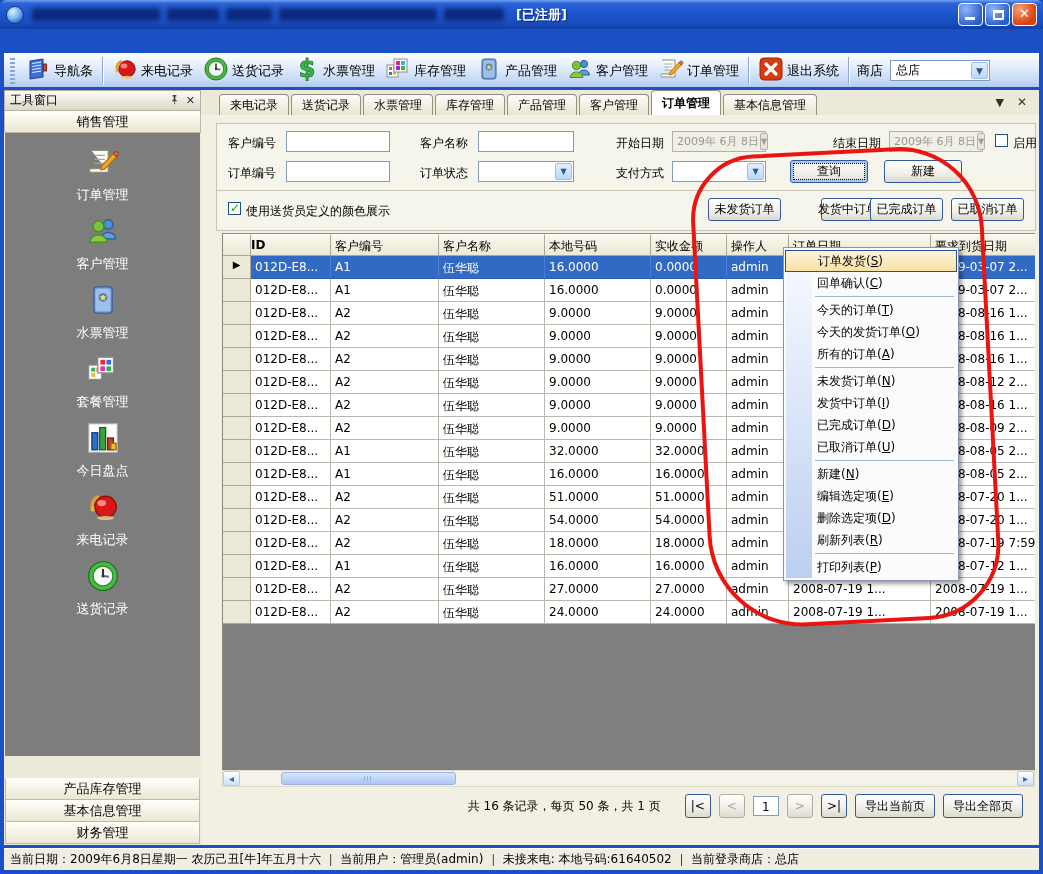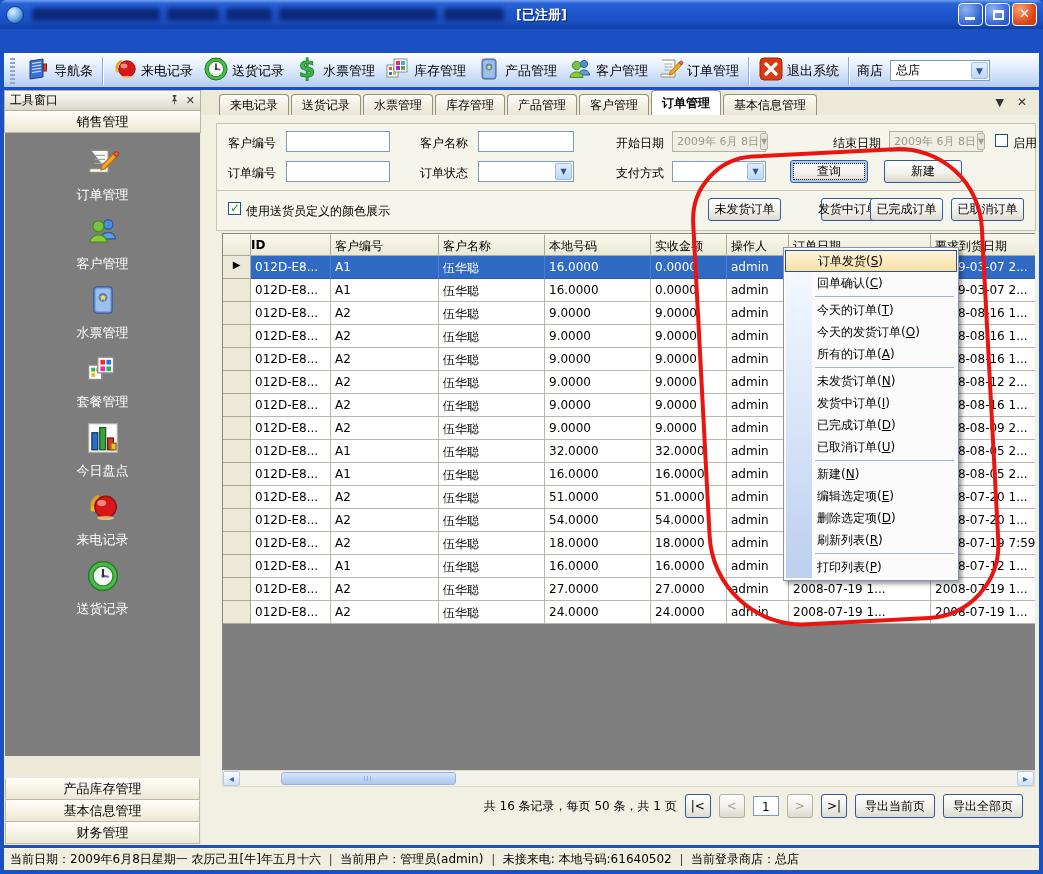--- a/index.html
+++ b/index.html
@@ -628,21 +628,21 @@
         </div>
     </div>
 
     <div class="hsb">
       <span class="sbtn">◂</span>
       <span class="thumb"></span>
       <span class="sbtn">▸</span>
     </div>
 
     <div class="pager">
-      <span style="margin-right:0">共 16 条记录，每页 50 条，共 1 页</span>
+      <span style="margin-right:16px">共 16 条记录，每页 50 条，共 1 页</span>
       <div class="pbtn">|&lt;</div>
       <div class="pbtn disabled">&lt;</div>
       <div class="pagebox">1</div>
       <div class="pbtn disabled">&gt;</div>
       <div class="pbtn">&gt;|</div>
       <div class="pbtn" style="padding:0 9px">导出当前页</div>
       <div class="pbtn" style="padding:0 9px">导出全部页</div>
     </div>
   </div>
 

